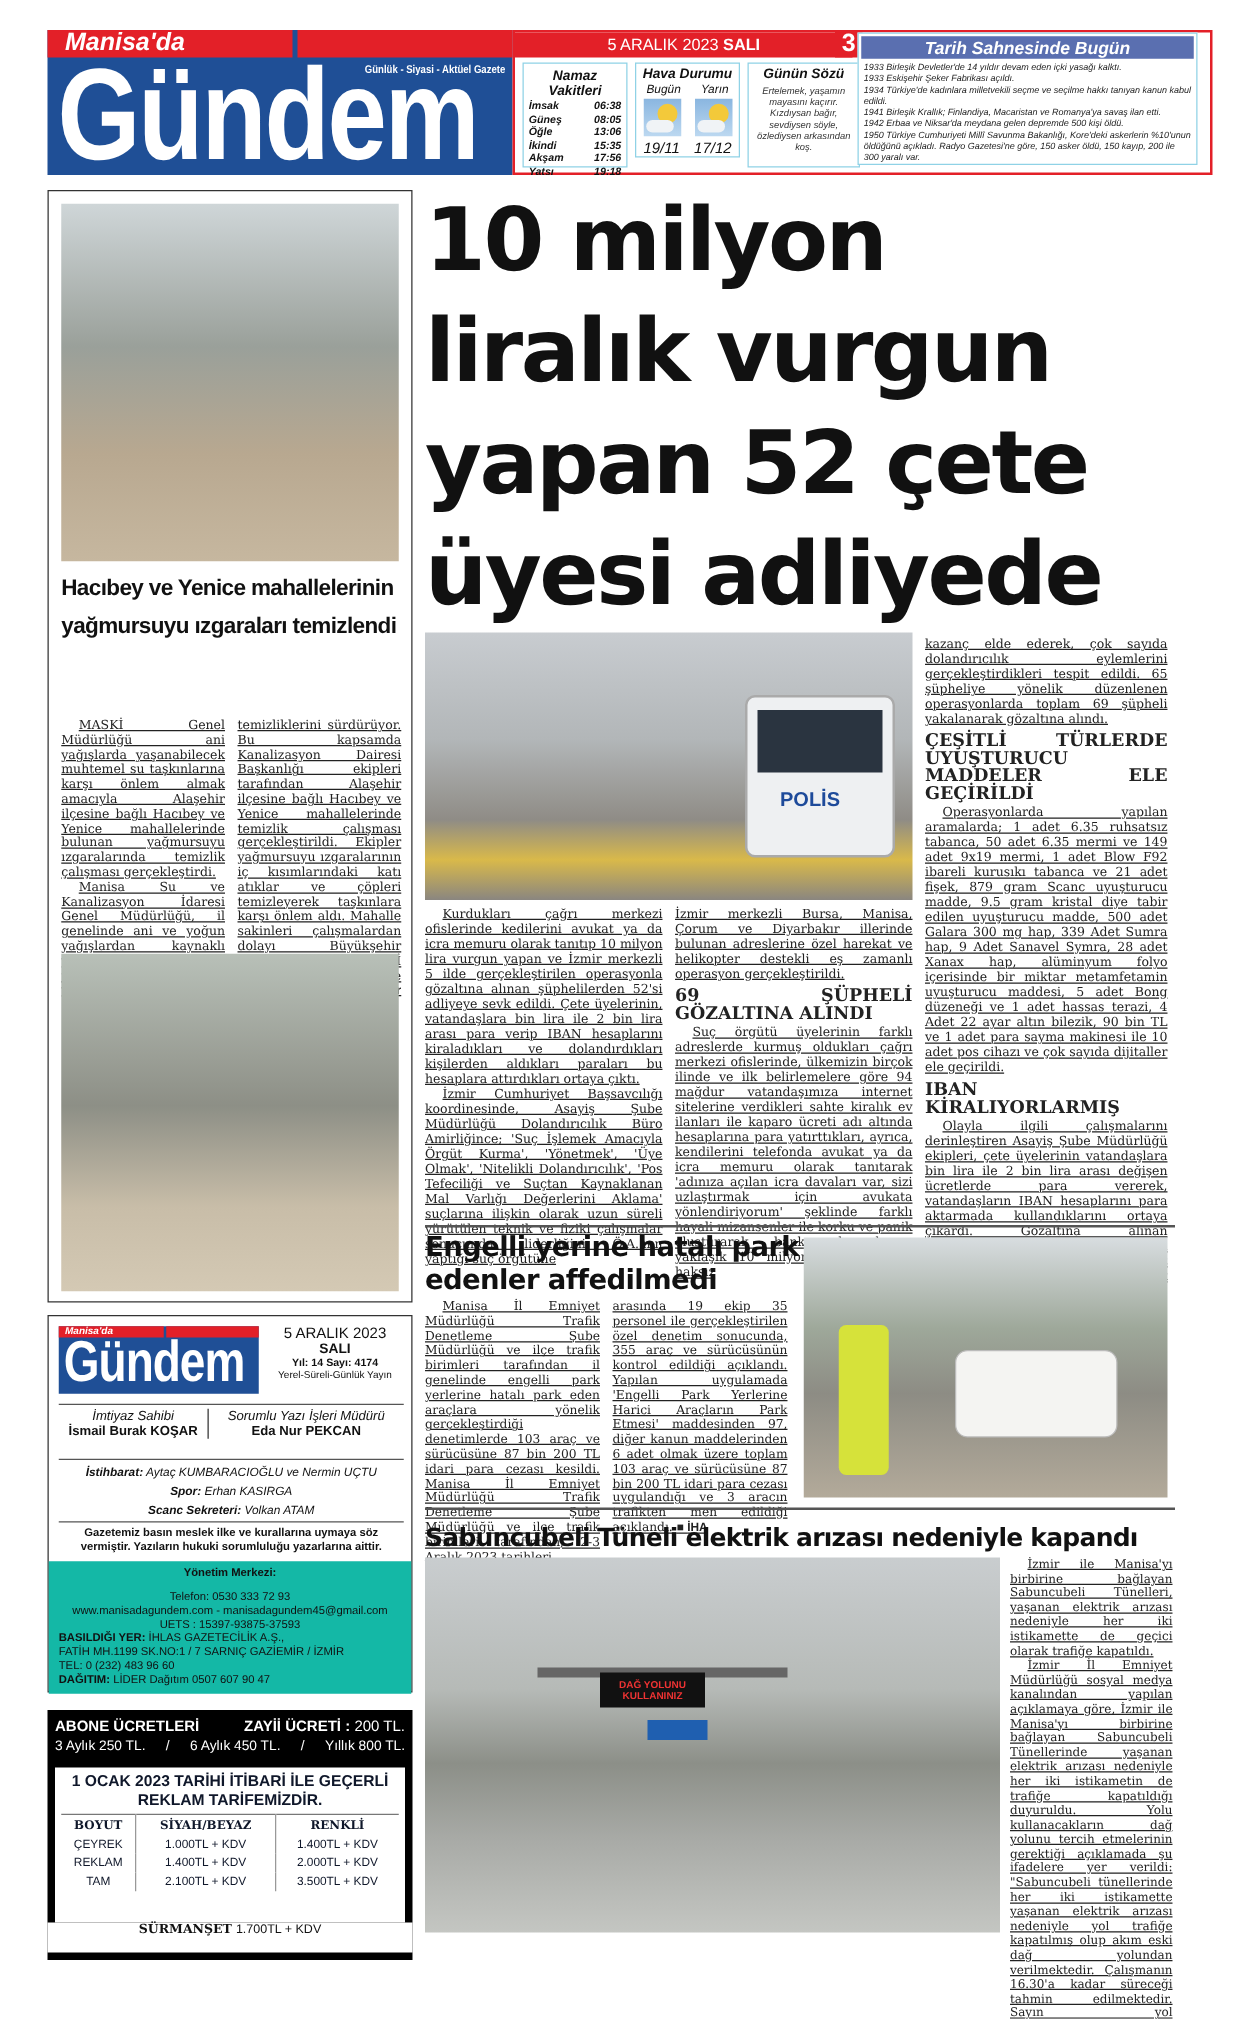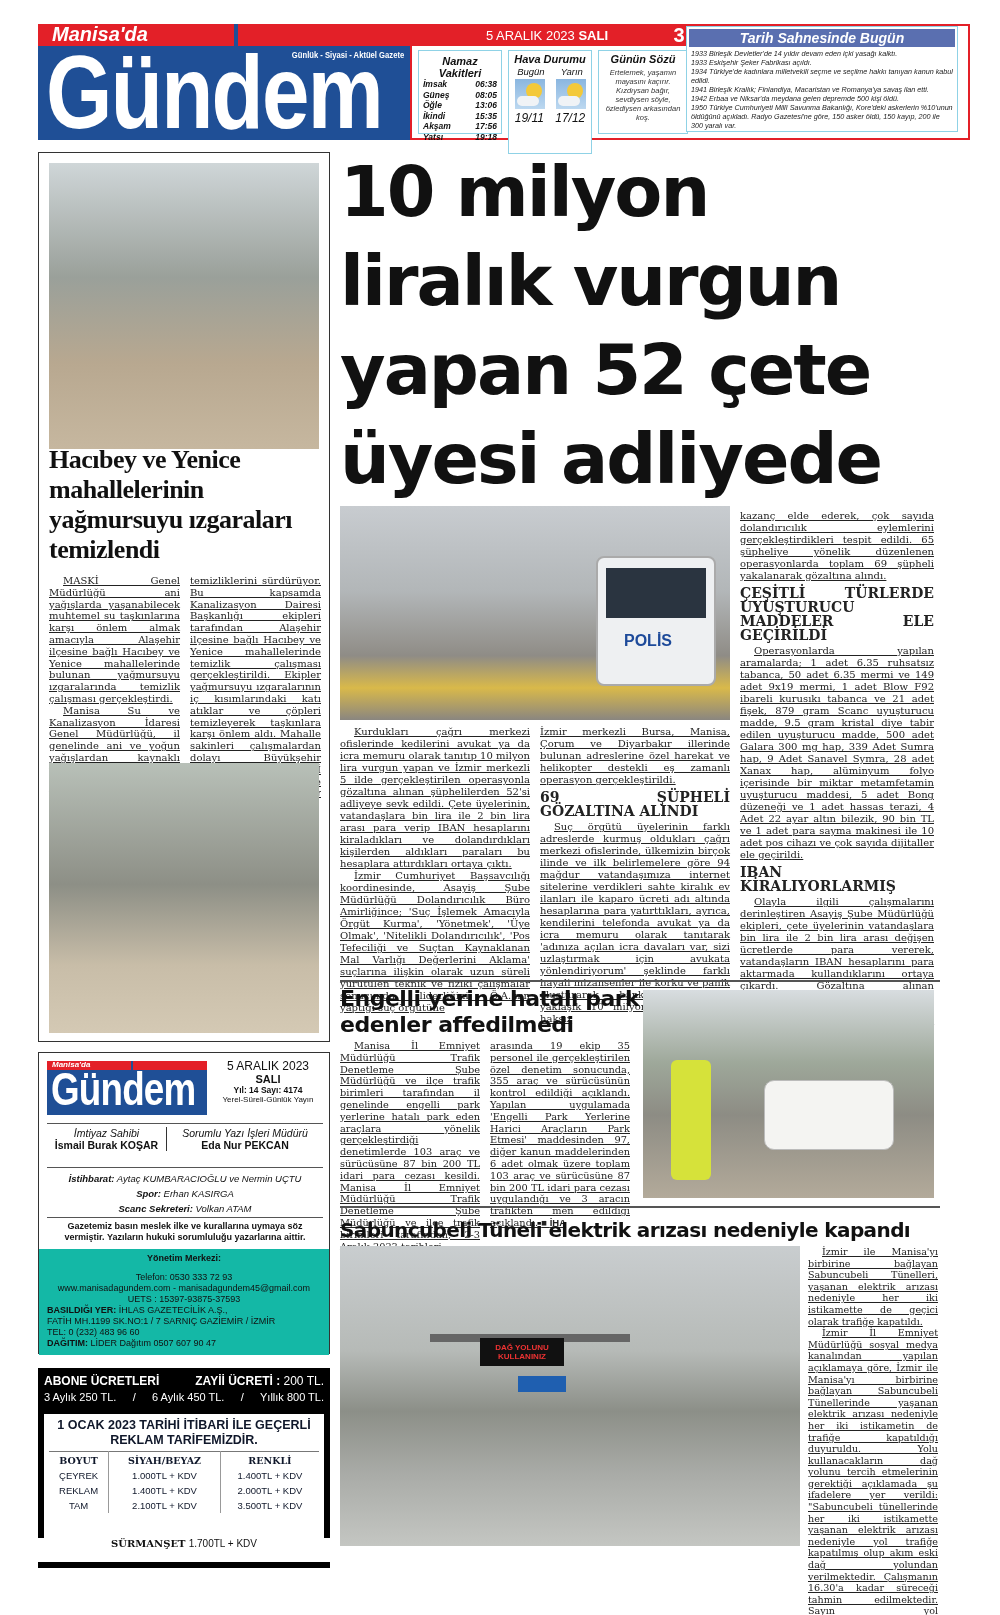--- a/index.html
+++ b/index.html
@@ -16,41 +16,41 @@
   .mast-title { position:absolute; left:8px; top:14px; color:#fff; font-family:"Liberation Sans",sans-serif; font-weight:bold; font-size:104px; letter-spacing:-2px; transform:scaleX(.82); transform-origin:left; line-height:1.05; }
 
   .topbar { left: 410px; top: 24px; width: 560px; height: 116px; border: 2px solid #e32028; }
   .datebar { position:absolute; left:0; top:0; width:270px; height:20px; background:#e32028; color:#fff; font-family:"Liberation Sans",sans-serif; font-size:13px; text-align:center; line-height:20px; }
   .datebar b { font-weight:bold; }
   .pagenum { position:absolute; left:256px; top:-2px; width:22px; height:22px; background:#e32028; color:#fff; font-family:"Liberation Sans",sans-serif; font-weight:bold; font-size:20px; text-align:center; line-height:22px; }
   .box { position:absolute; border:1px solid #8fd2e6; background:#fff; font-family:"Liberation Sans",sans-serif;font-style:italic; }
   .box h4 { font-size:11px; font-weight:bold; text-align:center; margin-top:2px; }
   .namaz { left:6px; top:24px; width:84px; height:84px; padding:2px 4px; }
   .namaz .row { display:flex; justify-content:space-between; font-size:8.5px; font-weight:bold; line-height:10.5px; }
-  .hava { left:96px; top:24px; width:84px; height:104px; }
+  .hava { left:96px; top:24px; width:84px; height:76px; }
   .hava .days { display:flex; justify-content:space-around; font-size:9.5px; margin-top:1px; }
   .hava .icons { display:flex; justify-content:space-around; margin-top:2px; }
   .wicon { width:30px; height:30px; background:linear-gradient(#8ab6e0,#bcd8f0); position:relative; overflow:hidden; }
   .wicon .sun { position:absolute; right:3px; top:4px; width:16px; height:16px; border-radius:50%; background:#f3c93a; }
   .wicon .cloud { position:absolute; left:2px; bottom:3px; width:22px; height:10px; border-radius:6px; background:#f0f3f6; }
   .hava .temps { display:flex; justify-content:space-around; font-size:12px; margin-top:2px; }
   .soz { left:186px; top:24px; width:90px; height:84px; }
   .soz p { font-size:7.5px; text-align:center; line-height:9px; padding:3px 3px 0; color:#333; }
   .tarih { left:274px; top:0px; width:272px; height:106px; border:1px solid #8fd2e6; }
   .tarih .hdr { background:#5a6fb0; color:#fff; font-family:"Liberation Sans",sans-serif; font-weight:bold; font-size:14px; text-align:center; height:18px; line-height:18px; margin:2px; }
   .tarih p { font-size:7.2px; line-height:9px; padding:0 4px; color:#222; }
 
   
   .headline { left: 340px; top: 148px; width: 600px; font-family:"DejaVu Sans",sans-serif; font-weight:bold; font-size:70px; line-height:89px; letter-spacing:-2px; color:#111; }
 
   
   .leftcol { left: 38px; top: 152px; width: 292px; height: 890px; border:1px solid #333; }
   .ph1 { position:absolute; left:10px; top:10px; width:270px; height:286px; background:linear-gradient(180deg,#cfd6d8 0%,#9aa09a 40%,#b8a890 70%,#c6b79f 100%); }
   .ph2 { position:absolute; left:10px; top:610px; width:270px; height:270px; background:linear-gradient(180deg,#b8c0b8 0%,#8d8f86 45%,#c8bda8 75%,#d4c9b4 100%); }
-  .subhead { position:absolute; left:10px; top:292px; width:280px; font-family:Liberation Serif, serif; font-weight:bold; font-size:26px; line-height:30px; letter-spacing:-.5px; }
+  .subhead { position:absolute; left:10px; top:302px; width:280px; font-family:Liberation Sans, sans-serif; font-weight:bold; font-size:18px; line-height:30px; letter-spacing:-.5px; }
   .bodytext { font-size:10px; line-height:11.8px; text-align:justify; color:#222; }
   .bodytext p { text-indent:14px;text-decoration:underline; }
   .lc-text { position:absolute; left:10px; top:422px; width:272px; display:flex; gap:10px; }
   .lc-text .col { width:131px; }
   .sig { font-family:"Liberation Sans",sans-serif; font-weight:bold; font-size:9.5px; }
 
   
   .mainphoto { left:340px; top:506px; width:390px; height:214px; background:linear-gradient(180deg,#c8ccd0 0%,#b2b6b8 40%,#8f8c86 70%,#d9b94a 85%,#8a8680 100%); overflow:hidden; }
   .bus { position:absolute; right:14px; top:50px; width:120px; height:130px; background:#eef0f2; border:2px solid #aaa; border-radius:8px; }
   .bus .win { position:absolute; left:8px; top:10px; width:100px; height:50px; background:#2a3440; }

